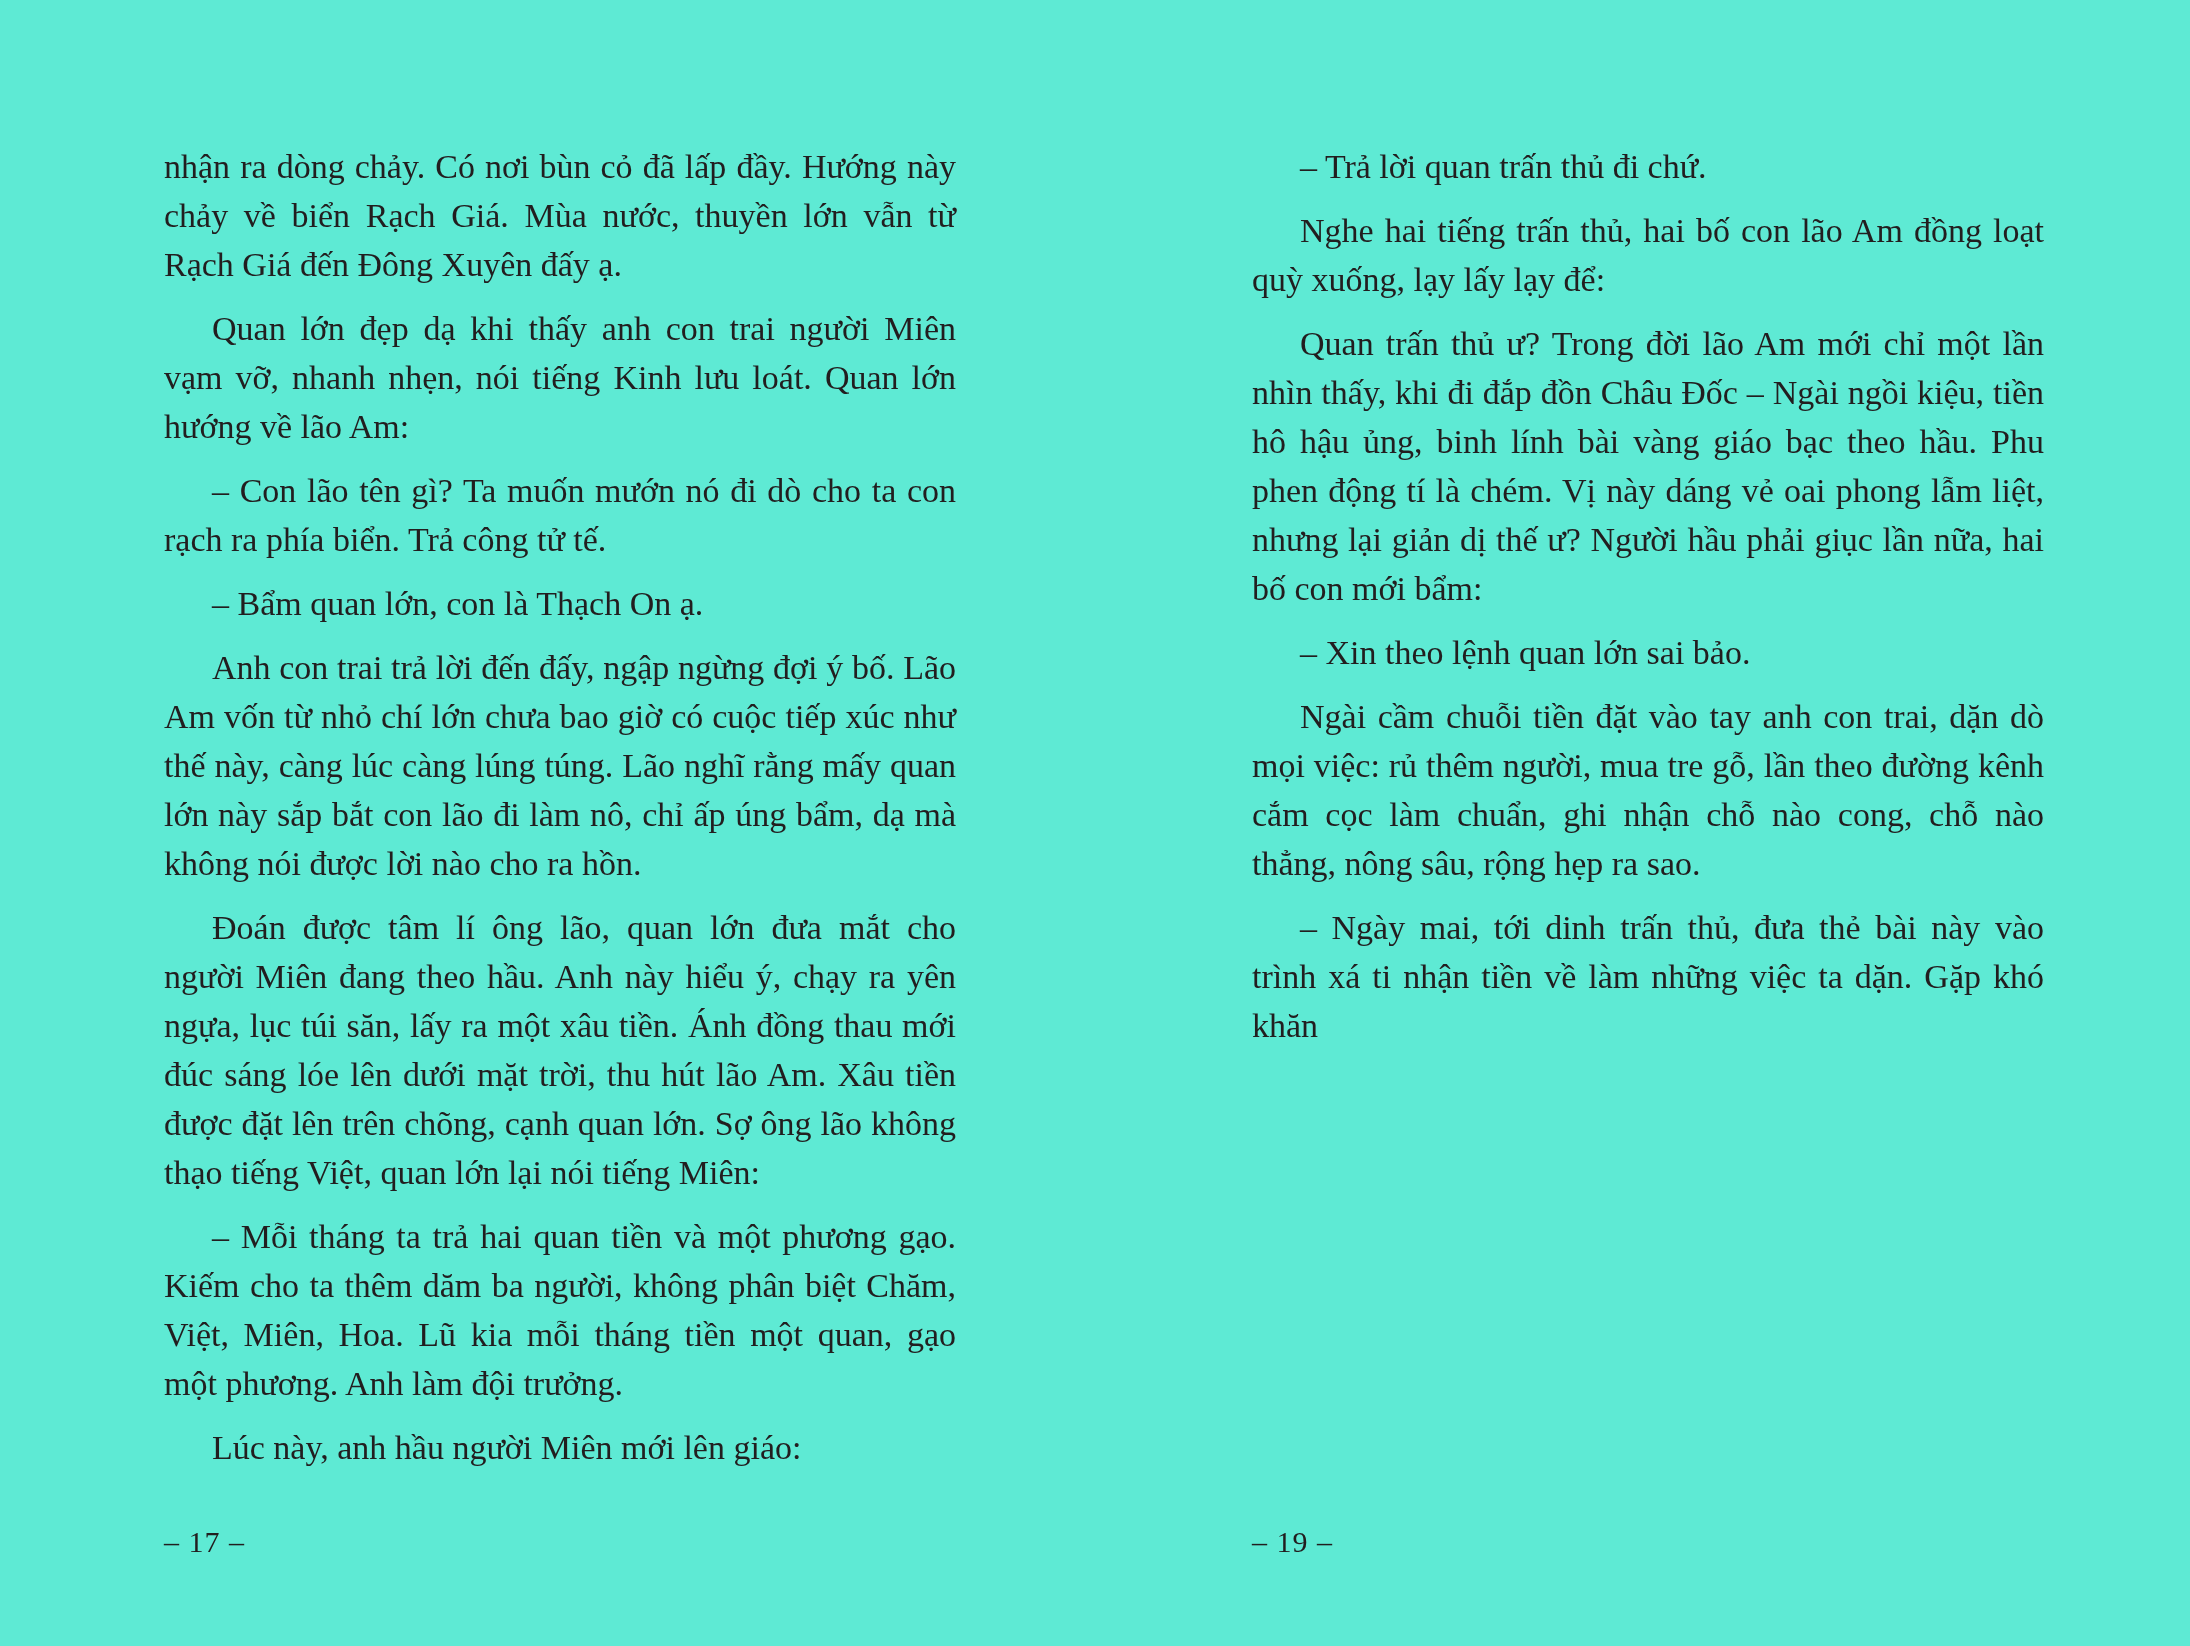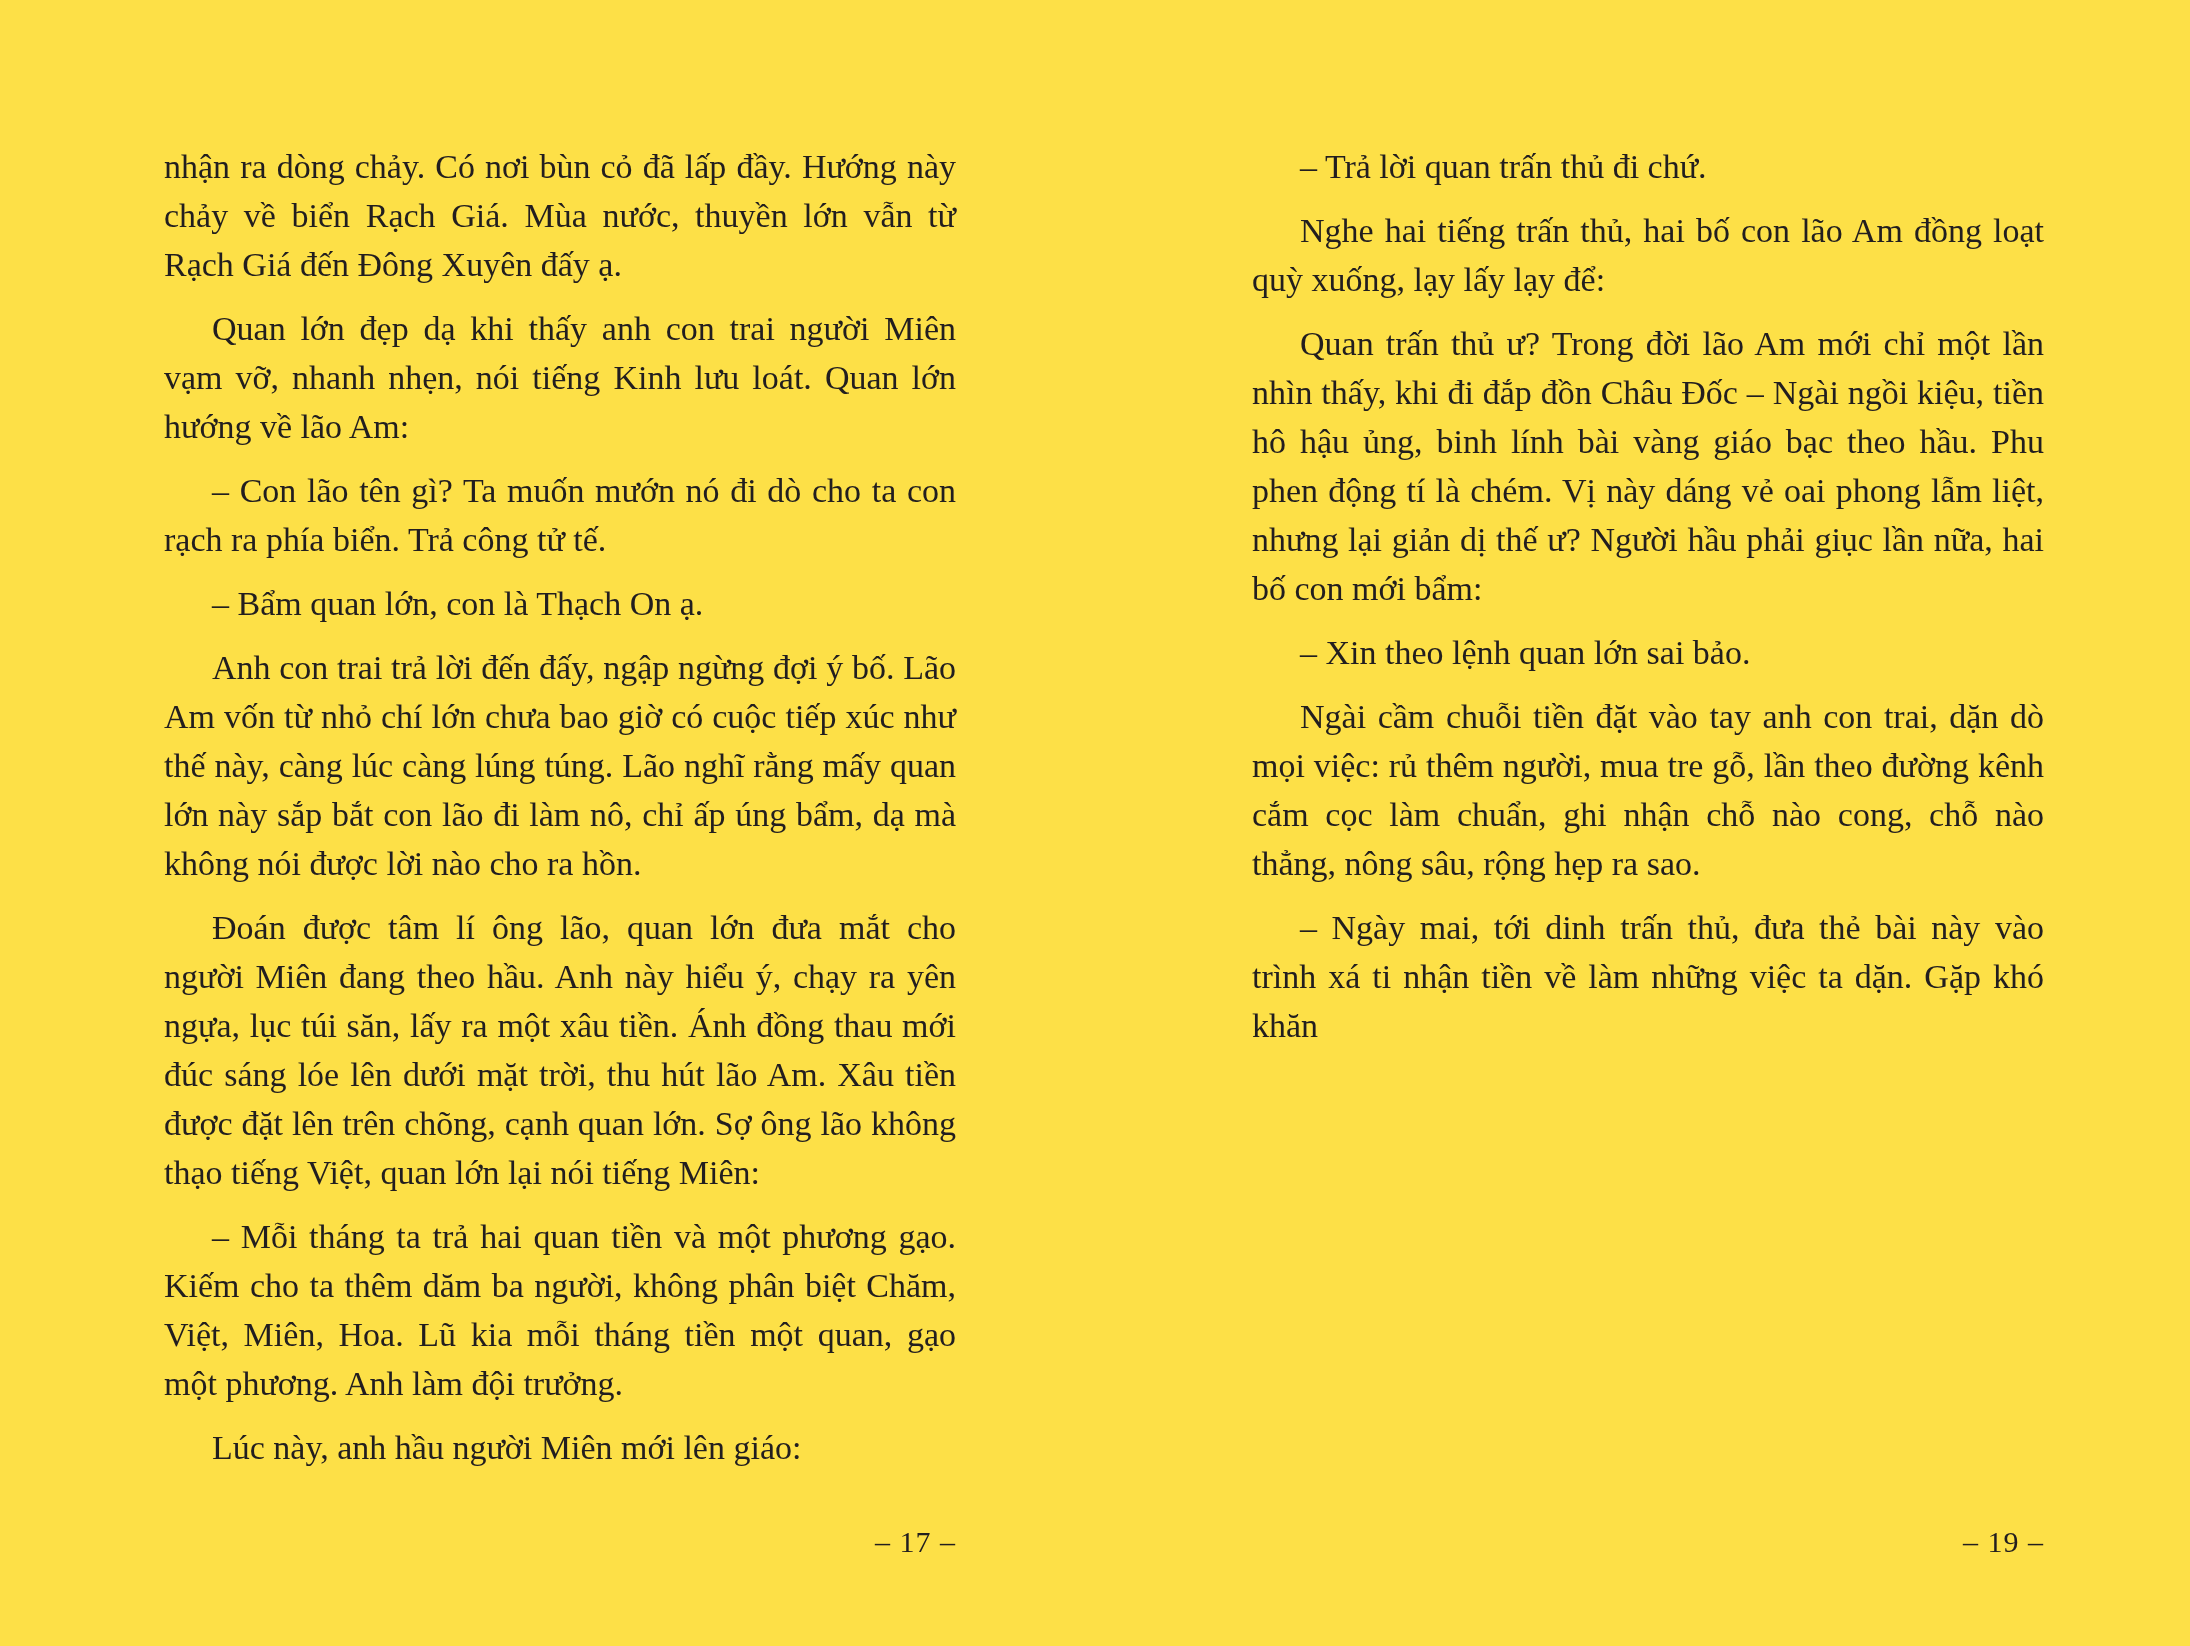--- a/index.html
+++ b/index.html
@@ -4,21 +4,21 @@
 <style>
   html, body {
     margin: 0;
     padding: 0;
     background: #ffffff;
   }
   .spread {
     position: relative;
     width: 2190px;
     height: 1646px;
-    background: #fde047;
+    background: #5eead4;
     overflow: hidden;
     font-family: "Liberation Serif", "DejaVu Serif", serif;
     color: #221e1f;
   }
   .text-col {
     position: absolute;
     top: 142px;
     width: 792px;
     text-align: justify;
     font-size: 34px;
@@ -30,21 +30,21 @@
     margin: 0 0 15px 0;
     text-indent: 48px;
   }
   .text-col p.continuation {
     text-indent: 0;
   }
   .folio {
     position: absolute;
     top: 1524px;
     width: 792px;
-    text-align: right;
+    text-align: left;
     font-size: 30px;
     line-height: 36px;
     letter-spacing: 1px;
   }
   .folio--left  { left: 164px; }
   .folio--right { left: 1252px; }
 </style>
 </head>
 <body>
 

